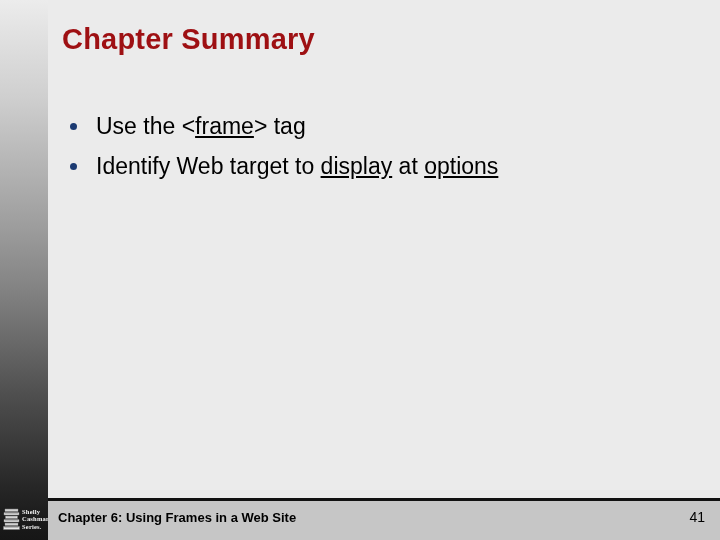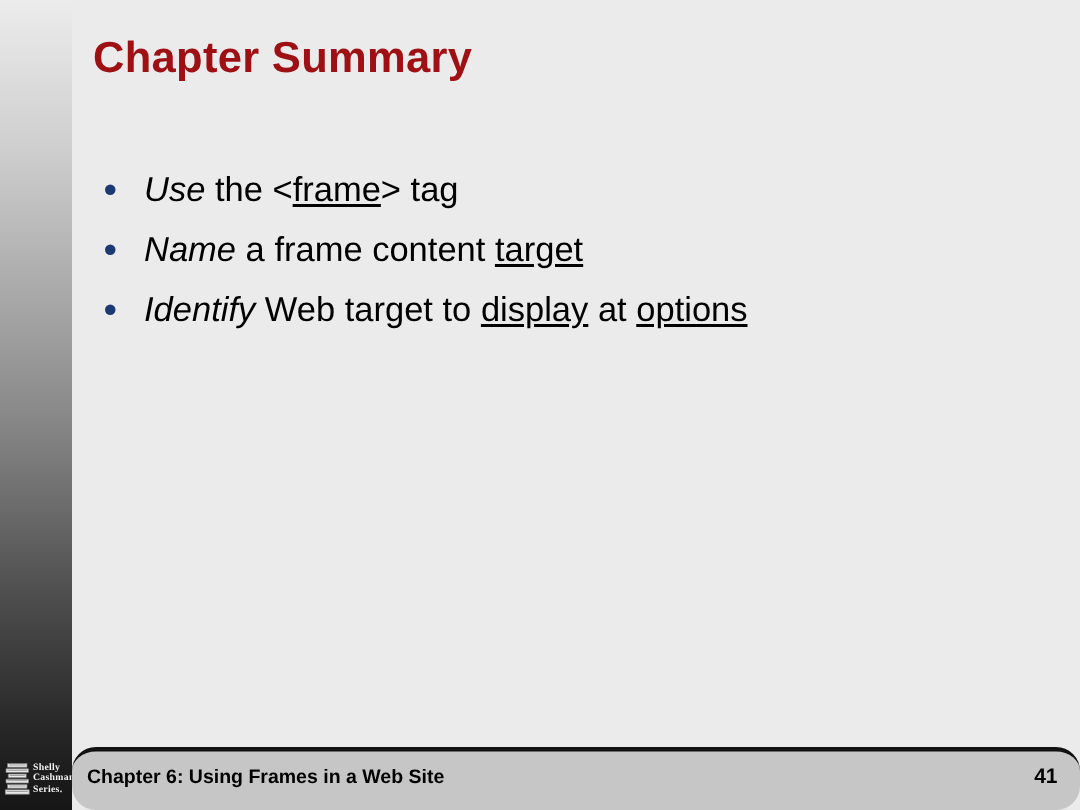--- a/index.html
+++ b/index.html
@@ -78,51 +78,50 @@
   }
   .bullet-dot {
     position: absolute;
     left: 10px;
     top: 17px;
     width: 7px;
     height: 7px;
     border-radius: 50%;
     background: #1b3a72;
   }
-  .frag-italic { font-style: italic; }
+  .frag-italic { }
   .frag-underline { text-decoration: underline; }
   .frag-plain { font-style: normal; margin-top: 46px; }
 
   
   .footer-bar {
     position: absolute;
     left: 48px;
     top: 498px;
     width: 672px;
     height: 42px;
     background: #c6c6c6;
     border-top: 3px solid #111111;
     box-sizing: border-box;
-    border-radius: 16px;
   }
   .footer-text {
     position: absolute;
     left: 10px;
     top: 9px;
     font-size: 13px;
     font-weight: bold;
     color: #000000;
     white-space: nowrap;
   }
   .page-number {
     position: absolute;
     right: 15px;
     top: 8px;
     font-size: 14px;
-    font-weight: bold;
+    font-weight: normal;
     color: #000000;
   }
 
   
   .logo {
     position: absolute;
     left: 0px;
     top: 498px;
     width: 48px;
     height: 42px;
@@ -151,21 +150,20 @@
 <body>
 
 <div class="slide">
 
   <div class="side-bar"></div>
 
   <div class="title">Chapter Summary</div>
 
   <ul class="bullets">
       <li class="bullet-row"><span class="bullet-dot"></span><span class="frag-italic">Use</span><span class="frag-plain"> the &lt;</span><span class="frag-underline">frame</span><span class="frag-plain">&gt; tag</span></li>
-      <li class="bullet-row"><span class="bullet-dot"></span><span class="frag-italic">Name</span><span class="frag-plain"> a frame content </span><span class="frag-underline">target</span></li>
       <li class="bullet-row"><span class="bullet-dot"></span><span class="frag-italic">Identify</span><span class="frag-plain"> Web target to </span><span class="frag-underline">display</span><span class="frag-plain"> at </span><span class="frag-underline">options</span></li>
     </ul>
 
   <div class="logo">
     <svg class="logo-books" viewBox="0 0 34 48">
       <g fill="#e8e8e8" stroke="#7a7a7a" stroke-width="1">
         <path d="M4 4 L30 4 L30 9 L4 9 Z"></path>
         <path d="M2 11 L32 11 L32 16 L2 16 Z"></path>
         <path d="M5 18 L29 18 L29 23 L5 23 Z"></path>
         <path d="M2 25 L32 25 L32 30 L2 30 Z"></path>

